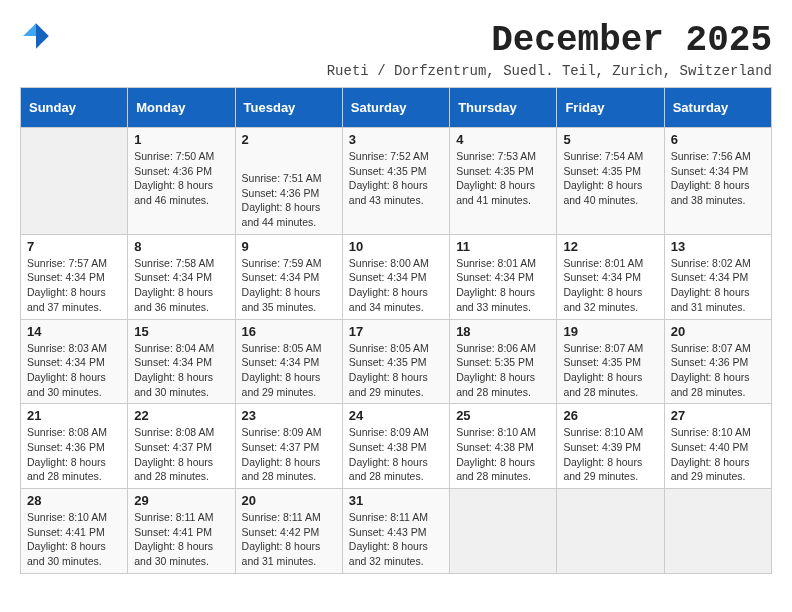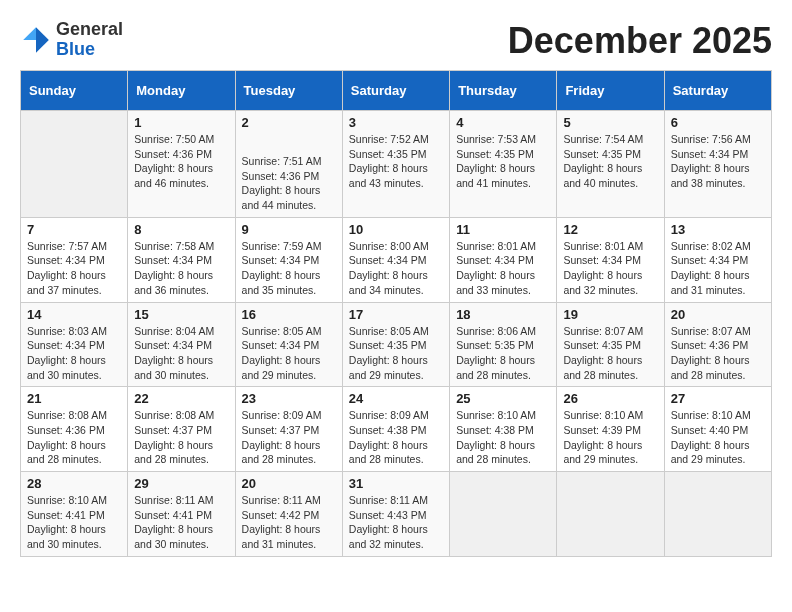--- a/index.html
+++ b/index.html
@@ -27,20 +27,21 @@
       line-height: 1.1;
     }
     .logo-general { color: #333; }
     .logo-blue { color: #1565c0; }
     .logo-icon {
       width: 32px;
       height: 32px;
     }
     .title-block {
       text-align: right;
+      font-family: Liberation Mono, monospace;
     }
     .month-title {
       font-size: 36px;
       font-weight: bold;
       color: #222;
     }
     .subtitle {
       font-size: 14px;
       color: #444;
       margin-top: 2px;
@@ -91,27 +92,24 @@
   </style>
 </head>
 <body>
 
 <div class="header">
   <div class="logo">
     <svg class="logo-icon" viewBox="0 0 40 40">
       <polygon points="20,4 36,20 20,36" fill="#1565c0"></polygon>
       <polygon points="4,20 20,4 20,20" fill="#42a5f5"></polygon>
     </svg>
-    <div class="logo-text">
-      <span class="logo-general">General</span><br>
-      <span class="logo-blue">Blue</span>
-    </div>
   </div>
   <div class="title-block">
     <div class="month-title">December 2025</div>
+    <div class="subtitle">Rueti / Dorfzentrum, Suedl. Teil, Zurich, Switzerland</div>
   </div>
 </div>
 
 <table>
   <thead>
     <tr id="days-header">
         <th>Sunday</th>
         <th>Monday</th>
         <th>Tuesday</th>
         <th>Saturday</th>

